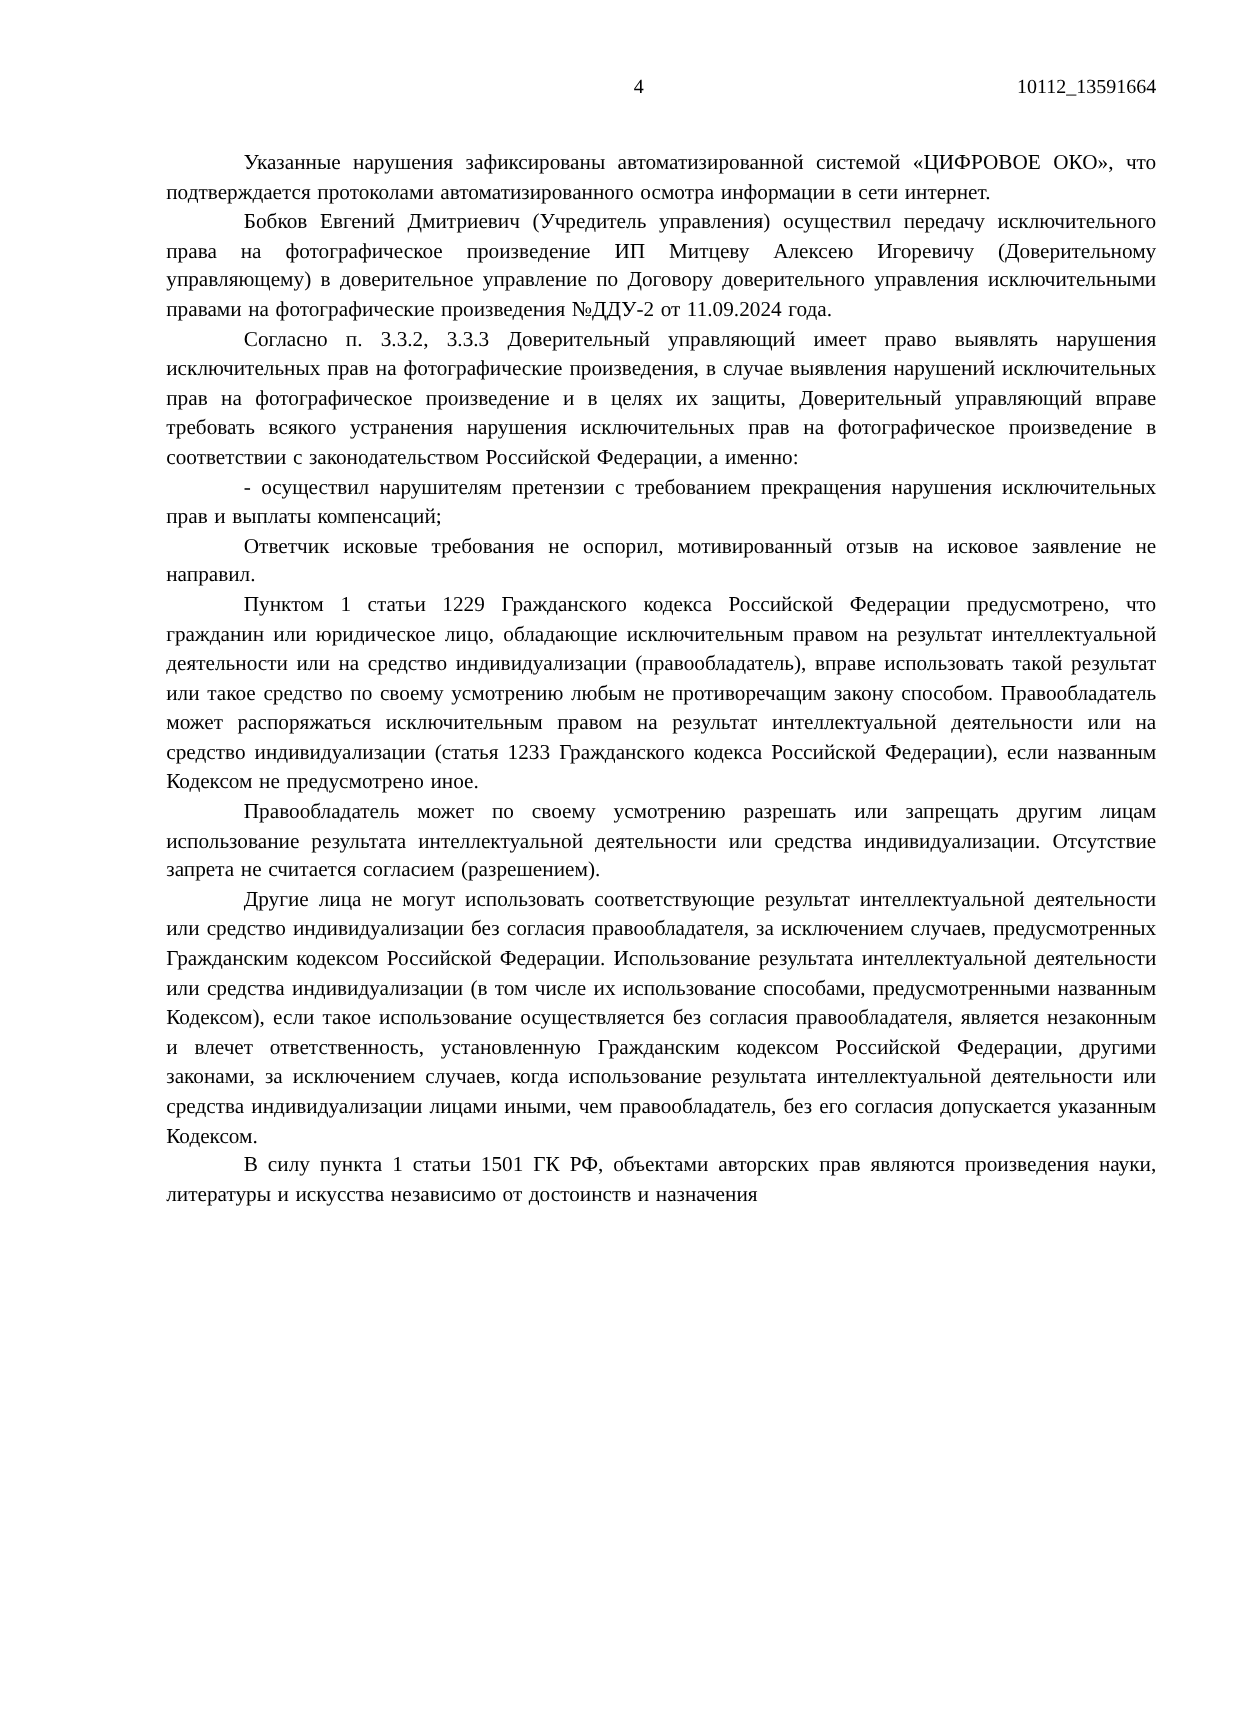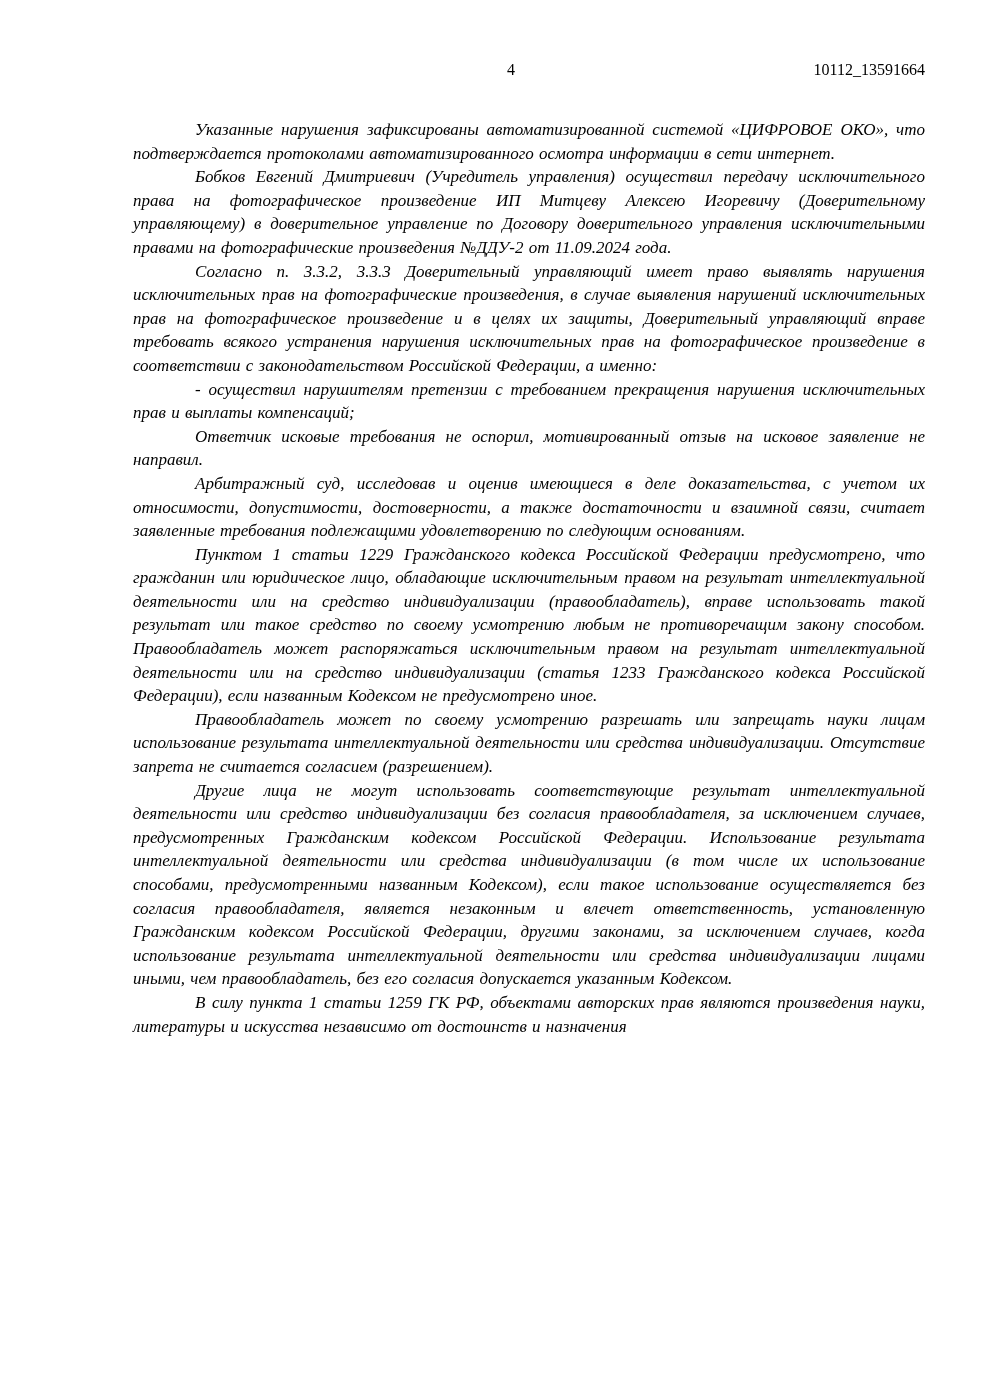--- a/index.html
+++ b/index.html
@@ -43,41 +43,39 @@
     top: 0;
     white-space: nowrap;
   }
   .body-text p {
     margin: 0;
     font-size: 17px;
     line-height: 23.6px;
     text-align: justify;
     text-indent: 62px;
     word-spacing: 1px;
-    font-style: italic;
   }
 </style>
 </head>
 <body>
 
 <div class="page">
   <div class="content">
 
     <div class="page-header">
       <span class="page-number">4</span>
       <span class="doc-id">10112_13591664</span>
     </div>
 
     <div class="body-text">
       <p>Указанные нарушения зафиксированы автоматизированной системой «ЦИФРОВОЕ ОКО», что подтверждается протоколами автоматизированного осмотра информации в сети интернет.</p>
       <p>Бобков Евгений Дмитриевич (Учредитель управления) осуществил передачу исключительного права на фотографическое произведение ИП Митцеву Алексею Игоревичу (Доверительному управляющему) в доверительное управление по Договору доверительного управления исключительными правами на фотографические произведения №ДДУ-2 от 11.09.2024 года.</p>
       <p>Согласно п. 3.3.2, 3.3.3 Доверительный управляющий имеет право выявлять нарушения исключительных прав на фотографические произведения, в случае выявления нарушений исключительных прав на фотографическое произведение и в целях их защиты, Доверительный управляющий вправе требовать всякого устранения нарушения исключительных прав на фотографическое произведение в соответствии с законодательством Российской Федерации, а именно:</p>
       <p>- осуществил нарушителям претензии с требованием прекращения нарушения исключительных прав и выплаты компенсаций;</p>
       <p>Ответчик исковые требования не оспорил, мотивированный отзыв на исковое заявление не направил.</p>
-      <p>Арбитражный суд, исследовав и оценив имеющиеся в деле доказательства, с учетом их относимости, допустимости, достоверности, а также достаточности и взаимной связи, считает заявленные требования подлежащими удовлетворению по следующим основаниям.</p>
       <p>Пунктом 1 статьи 1229 Гражданского кодекса Российской Федерации предусмотрено, что гражданин или юридическое лицо, обладающие исключительным правом на результат интеллектуальной деятельности или на средство индивидуализации (правообладатель), вправе использовать такой результат или такое средство по своему усмотрению любым не противоречащим закону способом. Правообладатель может распоряжаться исключительным правом на результат интеллектуальной деятельности или на средство индивидуализации (статья 1233 Гражданского кодекса Российской Федерации), если названным Кодексом не предусмотрено иное.</p>
-      <p>Правообладатель может по своему усмотрению разрешать или запрещать науки лицам использование результата интеллектуальной деятельности или средства индивидуализации. Отсутствие запрета не считается согласием (разрешением).</p>
+      <p>Правообладатель может по своему усмотрению разрешать или запрещать другим лицам использование результата интеллектуальной деятельности или средства индивидуализации. Отсутствие запрета не считается согласием (разрешением).</p>
       <p>Другие лица не могут использовать соответствующие результат интеллектуальной деятельности или средство индивидуализации без согласия правообладателя, за исключением случаев, предусмотренных Гражданским кодексом Российской Федерации. Использование результата интеллектуальной деятельности или средства индивидуализации (в том числе их использование способами, предусмотренными названным Кодексом), если такое использование осуществляется без согласия правообладателя, является незаконным и влечет ответственность, установленную Гражданским кодексом Российской Федерации, другими законами, за исключением случаев, когда использование результата интеллектуальной деятельности или средства индивидуализации лицами иными, чем правообладатель, без его согласия допускается указанным Кодексом.</p>
-      <p>В силу пункта 1 статьи 1259 ГК РФ, объектами авторских прав являются произведения науки, литературы и искусства независимо от достоинств и назначения</p>
+      <p>В силу пункта 1 статьи 1501 ГК РФ, объектами авторских прав являются произведения науки, литературы и искусства независимо от достоинств и назначения</p>
     </div>
 
   </div>
 </div>
 
 </body></html>

